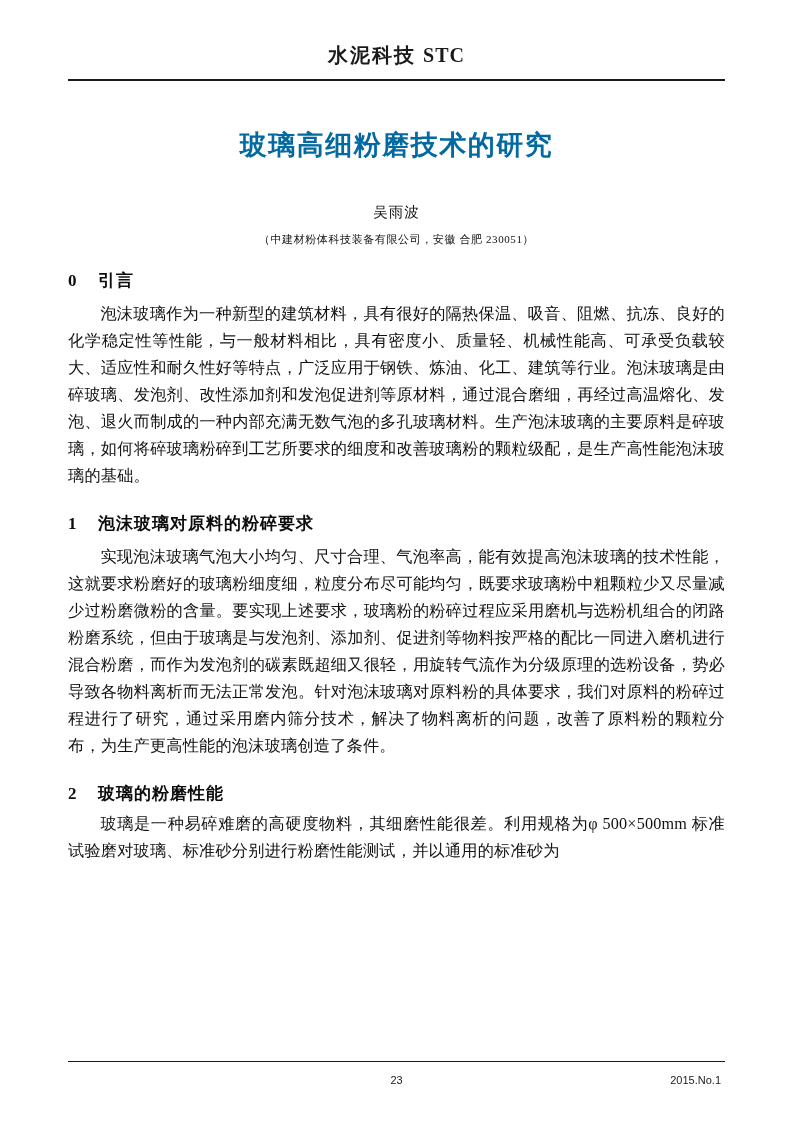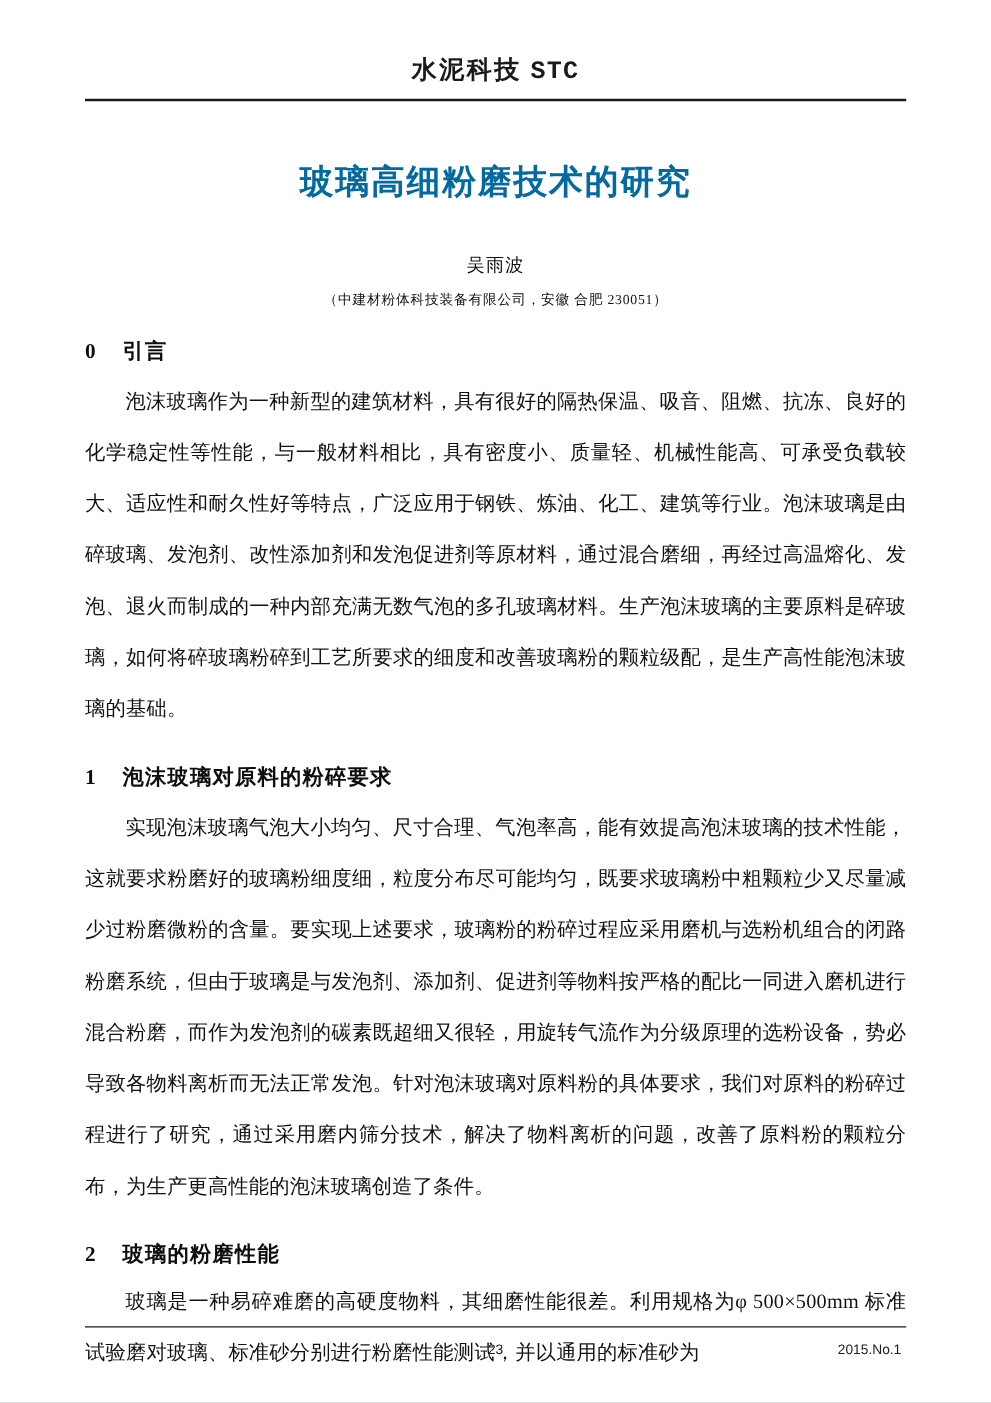--- a/index.html
+++ b/index.html
@@ -30,21 +30,21 @@
     margin-top: 42px;
     text-align: center;
   }
   .header-title {
     font-size: 20px;
     letter-spacing: 2px;
     font-weight: 700;
     color: #1a1a1a;
   }
   .header-title .latin {
-    font-family: Liberation Mono, monospace;
+    font-family: Liberation Serif, serif;
     letter-spacing: 1px;
     font-weight: 700;
   }
   .rule {
     margin-top: 10px;
     border-top: 2px solid #1a1a1a;
     width: 100%;
   }
 
   
@@ -79,21 +79,21 @@
   }
   .section-heading .num {
     display: inline-block;
     min-width: 30px;
   }
 
   
   p.body {
     margin: 9px 0 0 0;
     font-size: 16.2px;
-    line-height: 41px;
+    line-height: 27px;
     text-align: justify;
     text-justify: inter-ideograph;
     letter-spacing: 0.2px;
     text-indent: 2em;
   }
   p.body.tight {
     margin-top: 6px;
   }
 
   

